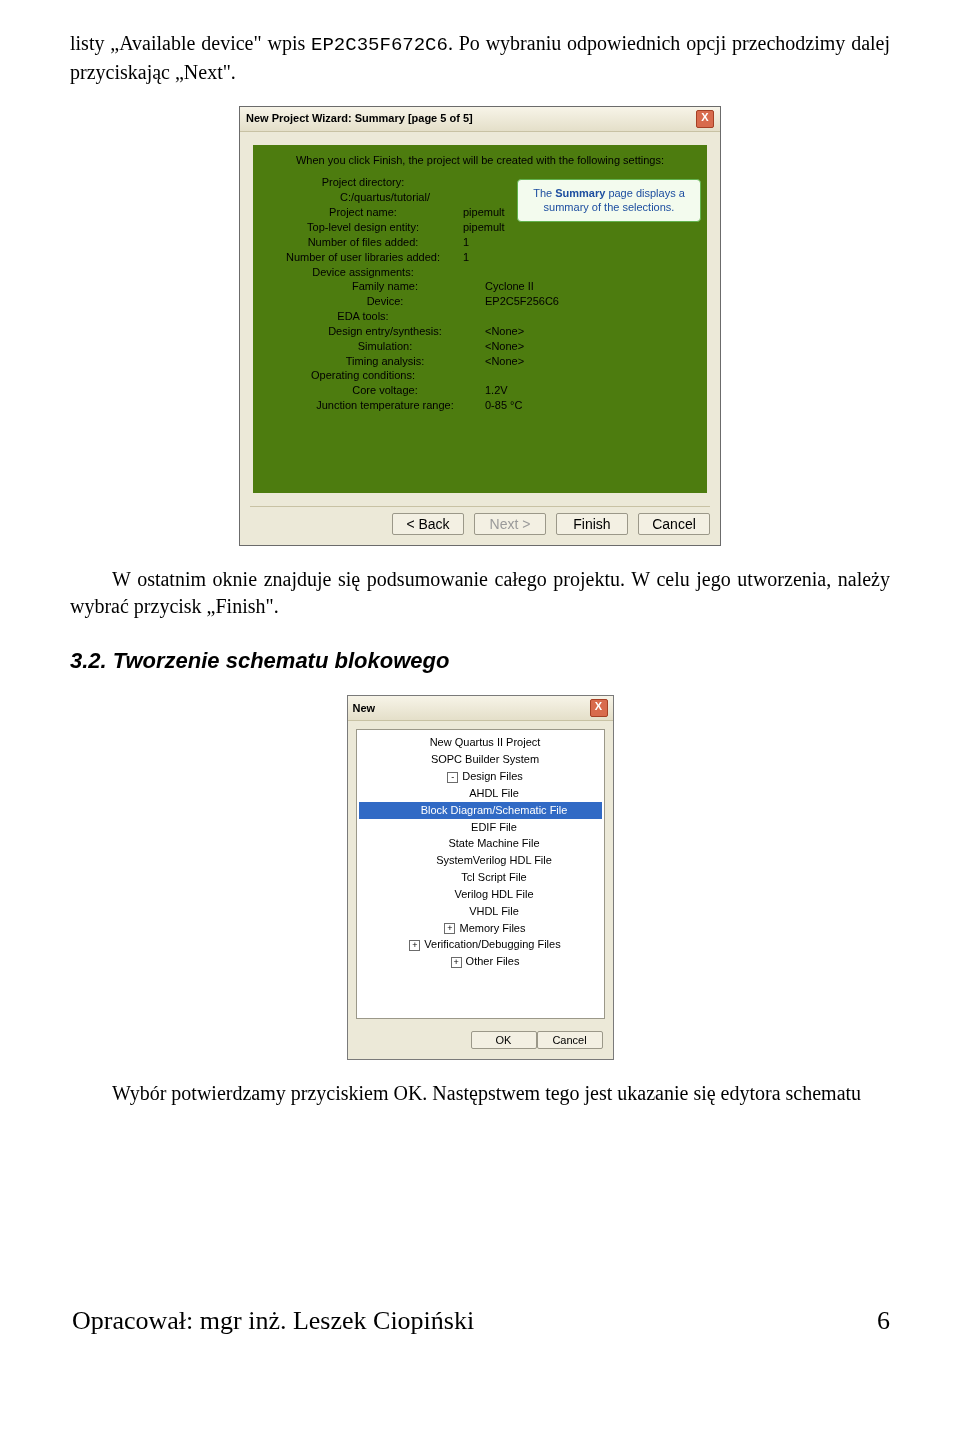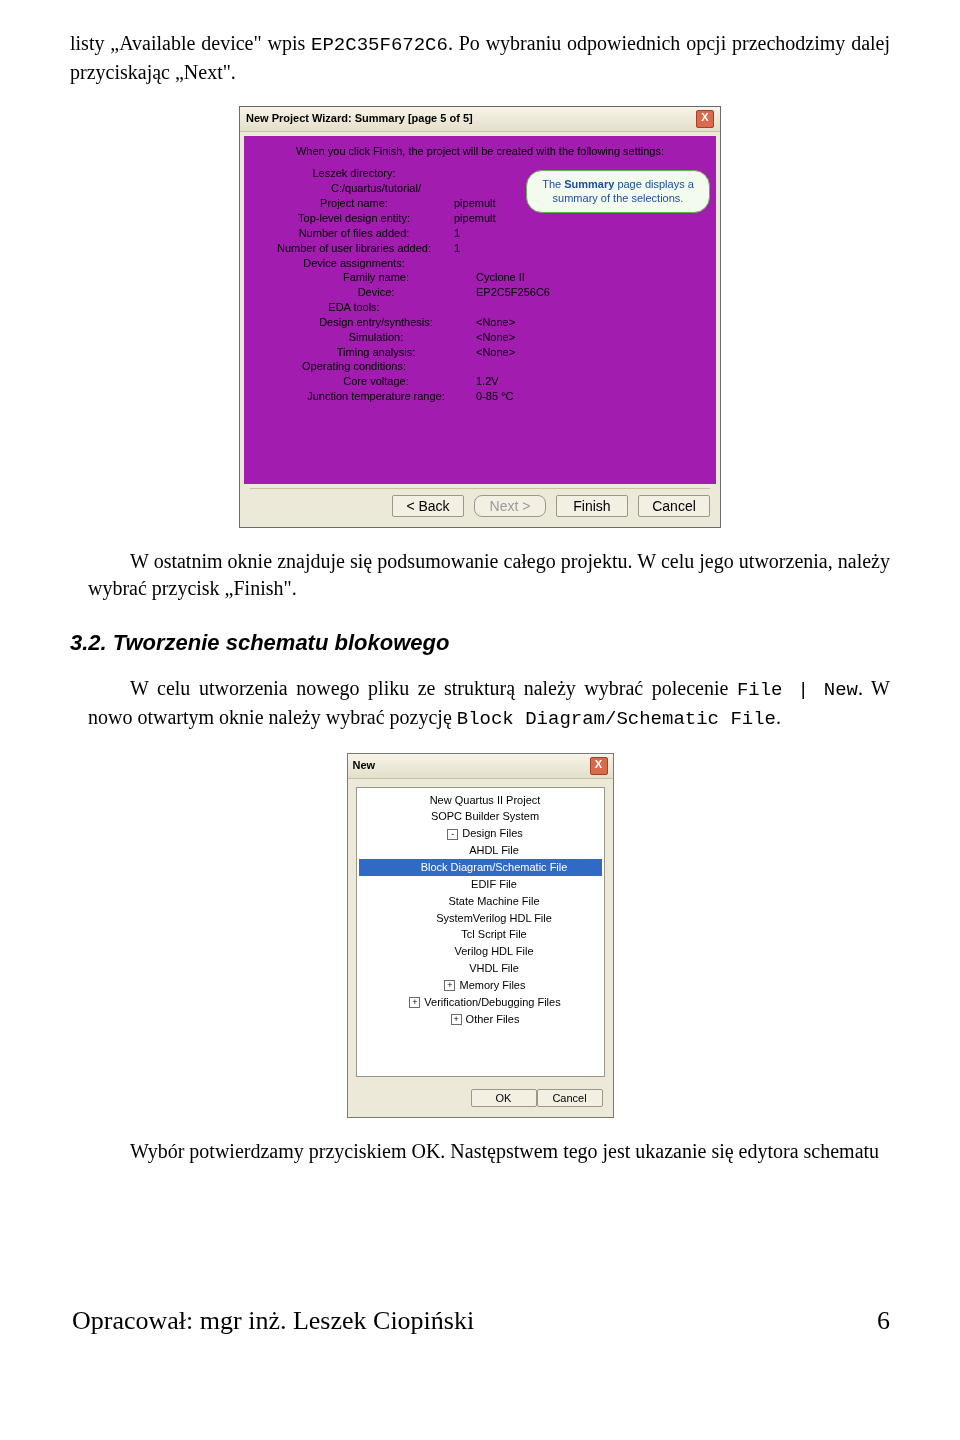--- a/index.html
+++ b/index.html
@@ -19,21 +19,21 @@
     box-sizing:border-box;
   }
   p { margin:0 0 10px 0; text-align:justify; }
   .section-title {
     font-style:italic;
     font-weight:bold;
     font-size:22px;
     margin:26px 0 18px 0;
     font-family: Arial, Helvetica, sans-serif;
   }
-  .indent { text-indent:42px;margin-left:18px; }
+  .indent { text-indent:42px; }
   code, .mono { font-family: "Courier New", monospace; font-size:19px; }
   .figure { text-align:center; margin:20px 0; }
   .footer {
     position:absolute;
     bottom:22px;
     left:72px;
     right:70px;
     display:flex;
     justify-content:space-between;
     font-size:26px;
@@ -59,52 +59,52 @@
     font-weight:bold;
   }
   .closebtn {
     width:16px;height:16px;
     background:#d86b4d;
     border:1px solid #a54025;
     color:#fff;
     font-size:11px;line-height:13px;text-align:center;
     border-radius:2px;
   }
-  .wizbody { background:#a21caf; margin:4px; padding:8px 10px 10px 10px; height:330px; position:relative; }
+  .wizbody { background:#4d7c0f; margin:13px; padding:8px 10px 10px 10px; height:330px; position:relative; }
   .wizbody .intro { margin-bottom:8px; }
   .rowk { display:flex; }
   .rowk .k { width:200px; }
   .rowk .v { }
   .indent1 { padding-left:22px; }
   .callout {
     position:absolute;
     top:34px; right:6px;
     width:170px;
     border:1px solid #62b24e;
     background:#f3fbee;
     padding:6px;
     color:#1d4ea0;
-    border-radius:16px;
+    border-radius:4px;
   }
   .callout b { color:#1d4ea0; }
   .wizbtns {
     display:flex;
     justify-content:flex-end;
     gap:10px;
     padding:6px 10px 10px 10px;
   }
   .wizbtns button {
     width:72px;
     font-size:14px;
     padding:2px 0;
     background:#f3f0e3;
     border:1px solid #9b9889;
     border-radius:2px;
   }
-  .wizbtns button.disabled { color:#9a9a9a;border-radius:8px; }
+  .wizbtns button.disabled { color:#9a9a9a; }
   .hr { height:1px; background:#c8c2a4; margin:0 10px; }
 
   
   .dlg {
     width:265px;
     margin:18px auto 14px auto;
     background:#ece9d8;
     border:1px solid #7a7a7a;
     font-family: Tahoma, Arial, sans-serif;
     font-size:11px;
@@ -148,21 +148,21 @@
   <div class="figure">
     <div class="wizard">
       <div class="titlebar">
         <span>New Project Wizard: Summary [page 5 of 5]</span>
         <span class="closebtn">X</span>
       </div>
       <div class="wizbody">
         <div class="intro">When you click Finish, the project will be created with the following settings:</div>
         <div id="wiz-rows">
             <div class="rowk">
-              <div class="k">Leszek directory:</div>
+              <div class="k">Project directory:</div>
               <div class="v"></div>
             </div>
             <div class="rowk indent1">
               <div class="k">C:/quartus/tutorial/</div>
             </div>
             <div class="rowk">
               <div class="k">Project name:</div>
               <div class="v">pipemult</div>
             </div>
             <div class="rowk">
@@ -229,23 +229,20 @@
         <button>Finish</button>
         <button>Cancel</button>
       </div>
     </div>
   </div>
 
   <p class="indent">W ostatnim oknie znajduje się podsumowanie całego projektu. W celu jego utworzenia, należy wybrać przycisk „Finish".</p>
 
   <div class="section-title">3.2. Tworzenie schematu blokowego</div>
 
-  <p class="indent">
-    <span>W celu utworzenia nowego pliku ze strukturą należy wybrać polecenie </span><span class="mono">File | New</span><span>. W nowo otwartym oknie należy wybrać pozycję </span><span class="mono">Block Diagram/Schematic File</span><span>.</span>
-  </p>
 
   <div class="figure">
     <div class="dlg">
       <div class="titlebar">
         <span>New</span>
         <span class="closebtn">X</span>
       </div>
       <div class="tree" id="dlg-tree">
           <div class="item top"><span>New Quartus II Project</span></div>
           <div class="item top"><span>SOPC Builder System</span></div>

